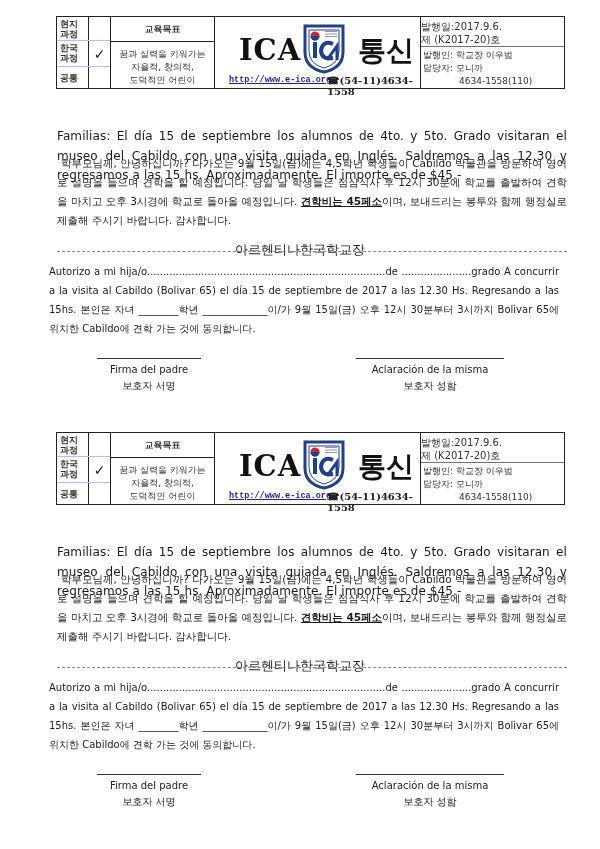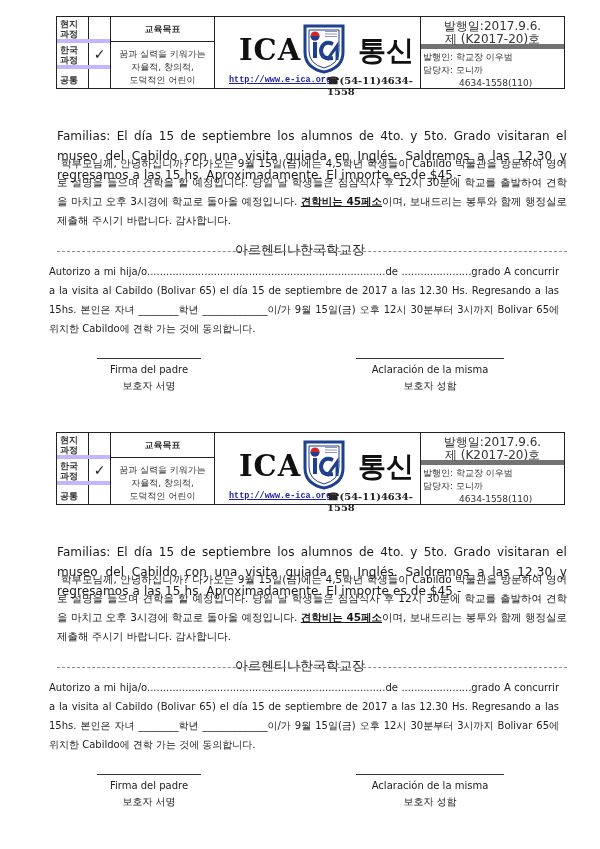--- a/index.html
+++ b/index.html
@@ -9,41 +9,41 @@
     .notice { position: absolute; left: 0; width: 600px; height: 420px; }
     .notice.n1 { top: 0; }
     .notice.n2 { top: 416px; }
 
     
     .hdr {
       position: absolute; left: 56px; top: 16px; width: 509px; height: 73px;
       border: 1px solid #222; display: flex;
     }
     .hdr-course { width: 54px; border-right: 1px solid #222; display: flex; flex-direction: column; }
-    .course-row { flex: 1; display: flex; border-bottom: 4px solid #c4b5fd; }
+    .course-row { flex: 1; display: flex; border-bottom: 1px solid #c4b5fd; }
     .course-row:last-child { border-bottom: none; }
     .course-row.r1 { flex: 0 0 24px; }
     .course-row.r2 { flex: 0 0 26px; }
     .course-row.r3 { flex: 1; }
     .course-label { width: 32px; border-right: 1px solid #222; font-size: 9px; line-height: 10px; padding: 2px 0 0 3px; font-weight: bold; color: #333; }
     .course-check { flex: 1; font-size: 14px; display: flex; align-items: center; justify-content: center; color: #222; }
 
     .hdr-goal { width: 104px; border-right: 1px solid #222; display: flex; flex-direction: column; }
     .goal-title { height: 25px; border-bottom: 1px solid #222; font-size: 9px; font-weight: bold; display: flex; align-items: center; justify-content: center; color: #333; }
     .goal-body { flex: 1; font-size: 9px; line-height: 13px; text-align: center; padding-top: 6px; color: #333; }
 
     .hdr-brand { width: 206px; border-right: 1px solid #222; position: relative; }
     .brand-ica { position: absolute; left: 24px; top: 16px; font-family: "DejaVu Serif", "Liberation Serif", serif; font-weight: bold; font-size: 29px; letter-spacing: 1px; color: #111; }
     .brand-logo { position: absolute; left: 88px; top: 7px; width: 42px; height: 50px; }
     .brand-tongsin { position: absolute; left: 143px; top: 15px; font-size: 28px; font-weight: bold; color: #111; }
     .brand-url { position: absolute; left: 14px; top: 58px; font-family: Liberation Mono, monospace; font-size: 8.5px; color: #1a1aa6; text-decoration: underline; font-weight: bold; }
     .brand-phone { position: absolute; left: 112px; top: 58px; font-family: "DejaVu Serif", "Liberation Serif", serif; font-size: 10px; font-weight: bold; color: #222; }
 
     .hdr-issue { flex: 1; display: flex; flex-direction: column; }
-    .issue-top { height: 32px; border-bottom: 5px solid #737373; font-size: 12px; line-height: 13px; text-align: center; padding-top: 3px; color: #333; }
+    .issue-top { height: 32px; border-bottom: 1px solid #737373; font-size: 10px; line-height: 13px; text-align: left; padding-top: 3px; color: #333; }
     .issue-bottom { flex: 1; font-size: 9px; line-height: 13px; padding: 2px 0 0 2px; color: #333; }
     .issue-bottom .ind { padding-left: 36px; }
 
     
     .para { position: absolute; left: 57px; width: 510px; text-align: justify; text-align-last: left; }
     .para-es { top: 94px; font-size: 12px; line-height: 19.5px; letter-spacing: 0.1px; margin-top: 33px; }
     .para-ko { top: 154px; font-size: 10.5px; line-height: 19px; text-indent: 4px; }
     .para-ko .u { text-decoration: underline; font-weight: bold; }
 
     .school-name { position: absolute; left: 0; width: 600px; top: 241px; text-align: center; font-size: 13px; color: #222; }

